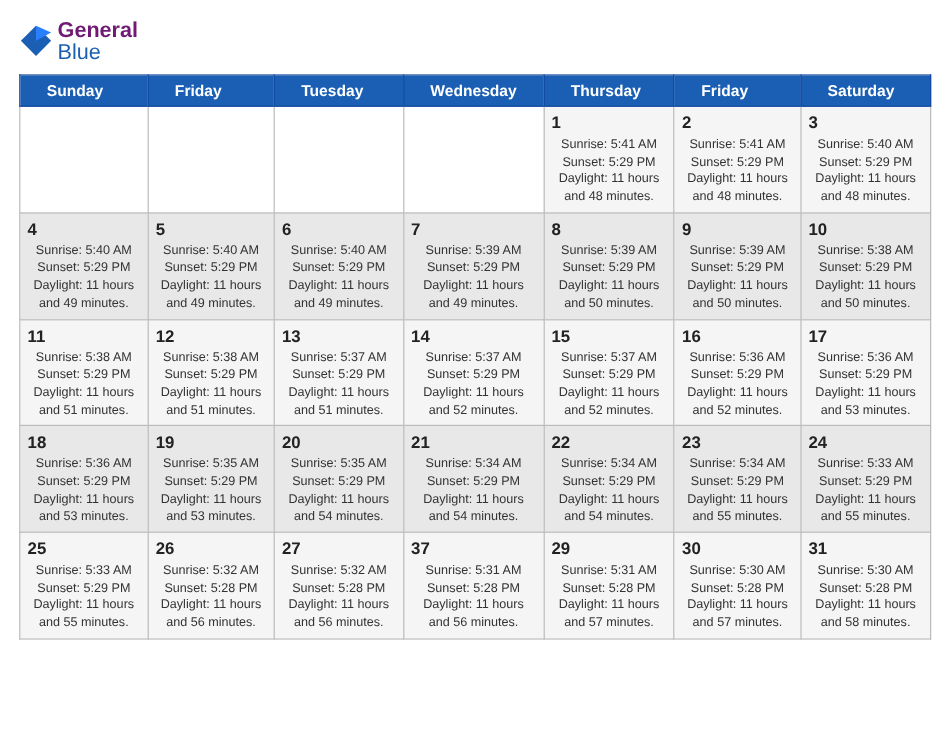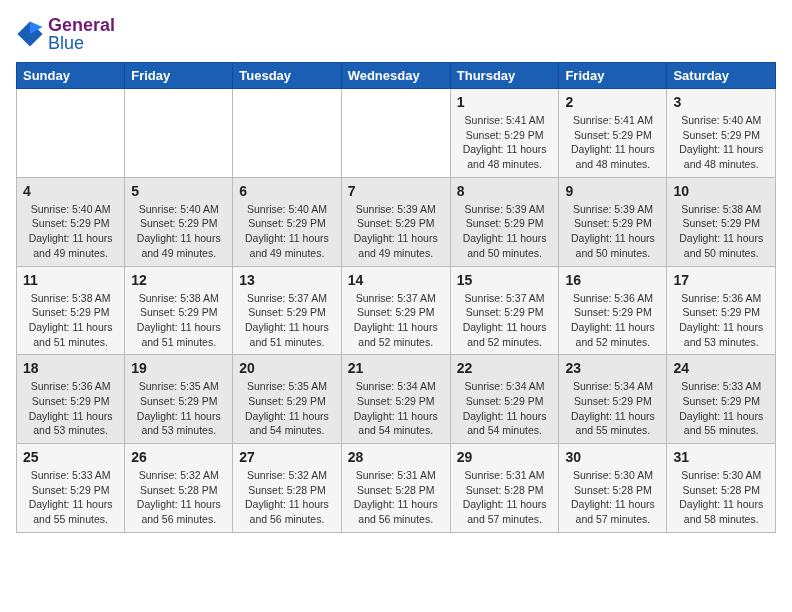--- a/index.html
+++ b/index.html
@@ -54,21 +54,21 @@
     }
     .calendar {
       width: 100%;
       border-collapse: collapse;
       border: 1px solid #999;
     }
     .calendar th {
       background-color: #1a5fb4;
       color: #fff;
       text-align: left;
-      padding: 5px 6px;
+      padding: 5px 22px;
       font-size: 13px;
       border: 1px solid #1248a0;
     }
     .calendar td {
       vertical-align: top;
       padding: 5px 6px;
       border: 1px solid #bbb;
       width: 110px;
       min-height: 80px;
       font-size: 11px;
@@ -241,21 +241,21 @@
         </td>
         <td>
           <span class="day-number">26</span>
           <div class="day-info">Sunrise: 5:32 AM<br>Sunset: 5:28 PM<br>Daylight: 11 hours<br>and 56 minutes.</div>
         </td>
         <td>
           <span class="day-number">27</span>
           <div class="day-info">Sunrise: 5:32 AM<br>Sunset: 5:28 PM<br>Daylight: 11 hours<br>and 56 minutes.</div>
         </td>
         <td>
-          <span class="day-number">28</span>
+          <span class="day-number">37</span>
           <div class="day-info">Sunrise: 5:31 AM<br>Sunset: 5:28 PM<br>Daylight: 11 hours<br>and 56 minutes.</div>
         </td>
         <td>
           <span class="day-number">29</span>
           <div class="day-info">Sunrise: 5:31 AM<br>Sunset: 5:28 PM<br>Daylight: 11 hours<br>and 57 minutes.</div>
         </td>
         <td>
           <span class="day-number">30</span>
           <div class="day-info">Sunrise: 5:30 AM<br>Sunset: 5:28 PM<br>Daylight: 11 hours<br>and 57 minutes.</div>
         </td>

